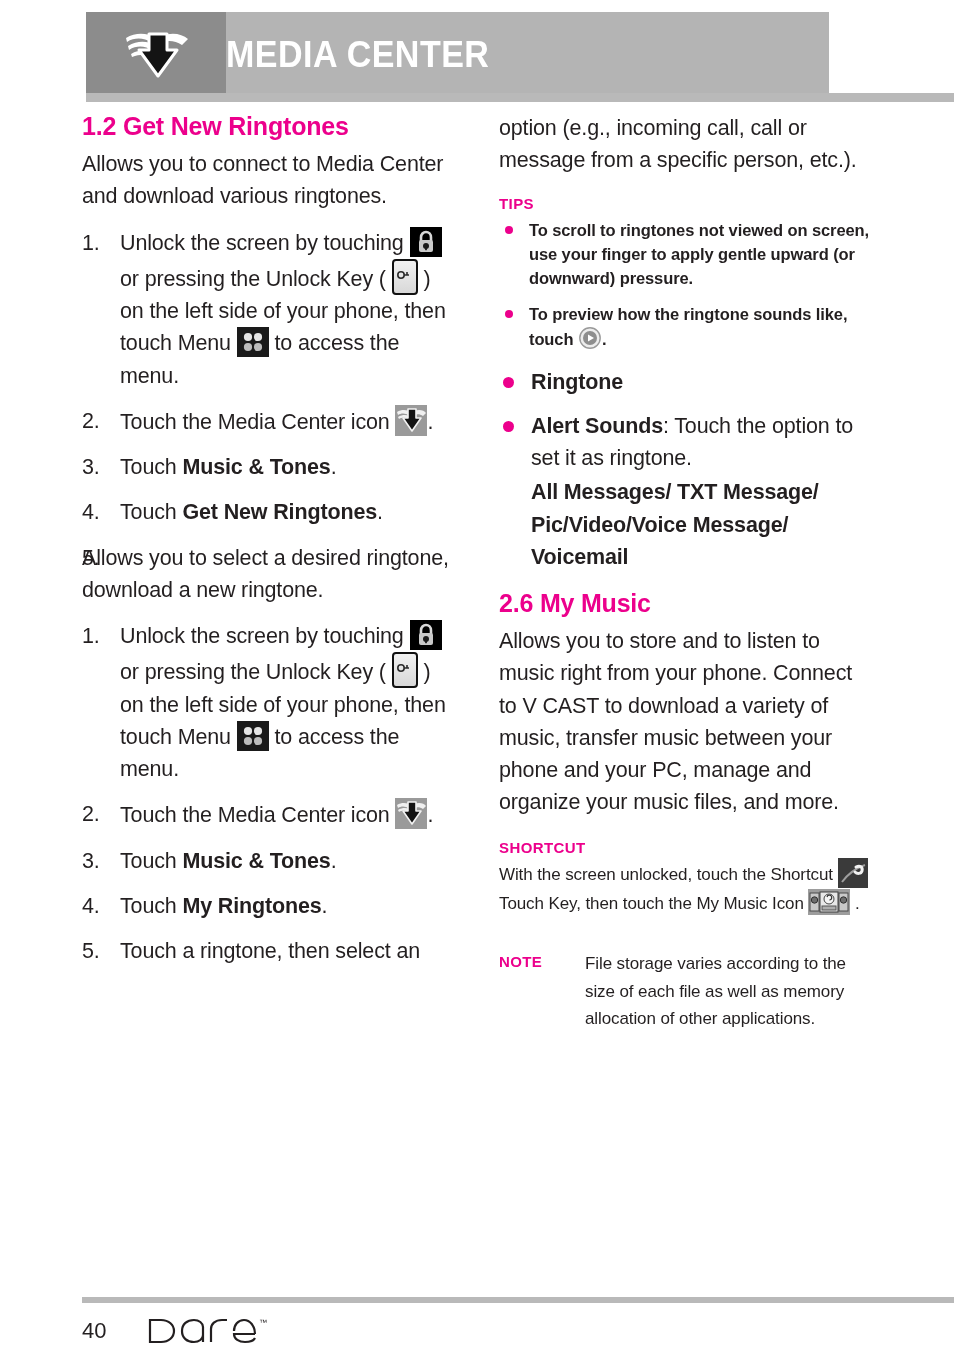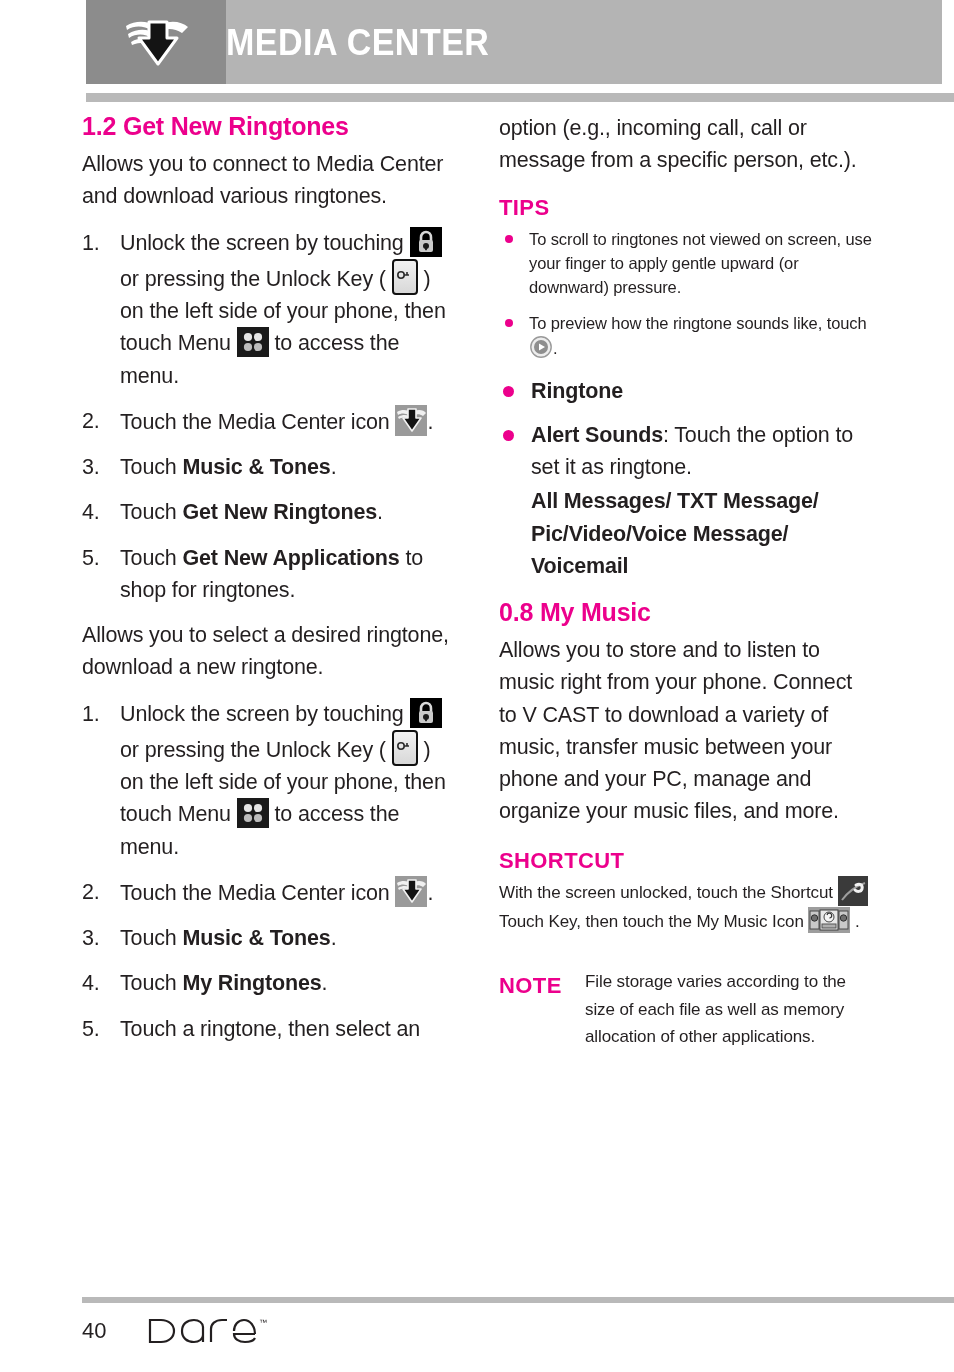--- a/index.html
+++ b/index.html
@@ -13,23 +13,24 @@
     position: relative;
     font-family: "Liberation Sans", sans-serif;
     color: #231f20;
     overflow: hidden;
   }
 
   
   .header {
     position: absolute;
     left: 86px;
-    top: 0;
-    width: 856px;
+    top: 12px;
+    width: 724px;
     height: 84px;
+    padding-left: 19px;
   }
   .header-logo-box {
     position: absolute;
     left: 0; top: 0;
     width: 140px; height: 84px;
     background: #8c8c8c;
   }
   .header-title-bar {
     position: absolute;
     left: 140px; top: 0;
@@ -108,29 +109,30 @@
     width: 30px;
     text-align: left;
   }
 
   b, strong { font-weight: bold; }
 
   
   .label-pink {
     color: #ec008c;
     font-weight: bold;
-    font-size: 22px;
+    font-size: 15px;
     letter-spacing: 0.4px;
   }
   .tips-head { margin: 18px 0 6px 0; }
 
   ul.tips {
     list-style: none;
     margin: 0 0 12px 0;
     padding: 0;
+    font-weight: bold;
   }
   ul.tips li {
     position: relative;
     padding-left: 30px;
     font-size: 16.5px;
     line-height: 1.48;
     margin-bottom: 11px;
     letter-spacing: -0.1px;
   }
   ul.tips li::before {
@@ -307,21 +309,21 @@
       <li><span class="num">2.</span><span>Touch the Media Center icon <span class="icon icon-mediacenter"><svg width="32" height="31" viewBox="0 0 32 31">
               <g fill="#f0f0f0">
                 <path d="M2 7 C7 4, 13 5, 16 7 L14 10 C10 8, 6 8, 3 10 Z"></path>
                 <path d="M3 12 C8 9, 14 10, 16 12 L15 14 C11 12, 7 12, 4 14 Z"></path>
                 <path d="M19 6 C24 4, 29 5, 31 8 L28 11 C25 9, 22 9, 20 10 Z"></path>
               </g>
               <path d="M13 4 L21 4 L21 13 L26 13 L17 26 L8 13 L13 13 Z" fill="#131313" stroke="#f2f2f2" stroke-width="1.6" stroke-linejoin="round"></path>
             </svg></span>.</span></li>
       <li><span class="num">3.</span><span>Touch <b>Music &amp; Tones</b>.</span></li>
       <li><span class="num">4.</span><span>Touch <b>Get New Ringtones</b>.</span></li>
-      <li><span class="num">5.</span><span>Touch <b>Get New Applications</b> to shop for ringtones.</span></li>
+      <li><span class="num">5.</span></li>
     </ol>
 
   <p class="body">Allows you to select a desired ringtone, download a new ringtone.</p>
   <ol class="steps">
       <li><span class="num">1.</span><span>Unlock the screen by touching <span class="icon icon-lock"><svg width="32" height="30" viewBox="0 0 32 30">
               <path d="M11 14 L11 10.5 C11 7.2 13.3 5 16 5 C18.7 5 21 7.2 21 10.5 L21 14" fill="none" stroke="#d8d8d8" stroke-width="2.6"></path>
               <rect x="9" y="13" width="14" height="12" rx="2" fill="#c9c9c9"></rect>
               <circle cx="16" cy="19" r="3" fill="#1a1a1a"></circle>
               <rect x="15.1" y="19" width="1.8" height="4.2" fill="#1a1a1a"></rect>
             </svg></span> or pressing the Unlock Key ( <span class="icon icon-unlockkey"><svg width="18" height="28" viewBox="0 0 18 28">
@@ -360,21 +362,21 @@
               <circle cx="12" cy="12" r="7" fill="#8e8e8e"></circle>
               <path d="M10 8.4 L16 12 L10 15.6 Z" fill="#ffffff"></path>
             </svg></span>.</span></li>
     </ul>
 
   <ul class="big-bullets">
       <li><span><b>Ringtone</b></span></li>
       <li><span><b>Alert Sounds</b>: Touch the option to set it as ringtone.<span class="sub-bold">All Messages/ TXT Message/ Pic/Video/Voice Message/ Voicemail</span></span></li>
     </ul>
 
-  <h2 class="section section-sp">0.8 My Music</h2>
+  <h2 class="section section-sp">2.6 My Music</h2>
   <p class="body">Allows you to store and to listen to music right from your phone. Connect to V CAST to download a variety of music, transfer music between your phone and your PC, manage and organize your music files, and more.</p>
 
   <div class="shortcut-block">
     <div class="label-pink">SHORTCUT</div>
     <p class="shortcut-body">With the screen unlocked, touch the Shortcut <span class="icon icon-shortcut"><svg width="30" height="30" viewBox="0 0 30 30">
             <rect width="30" height="30" fill="#3a3a3a"></rect>
             <path d="M4 24 C10 16, 18 10, 27 7" stroke="#9e9e9e" stroke-width="2" fill="none"></path>
             <path d="M18 9 C22 7, 25 9, 24 13 C23 16, 19 16, 17 14" stroke="#f2f2f2" stroke-width="3" fill="none" stroke-linecap="round"></path>
           </svg></span> Touch Key, then touch the My Music Icon <span class="icon icon-mymusic"><svg width="42" height="26" viewBox="0 0 42 26">
             <rect width="42" height="26" fill="#9d9d9d"></rect>

